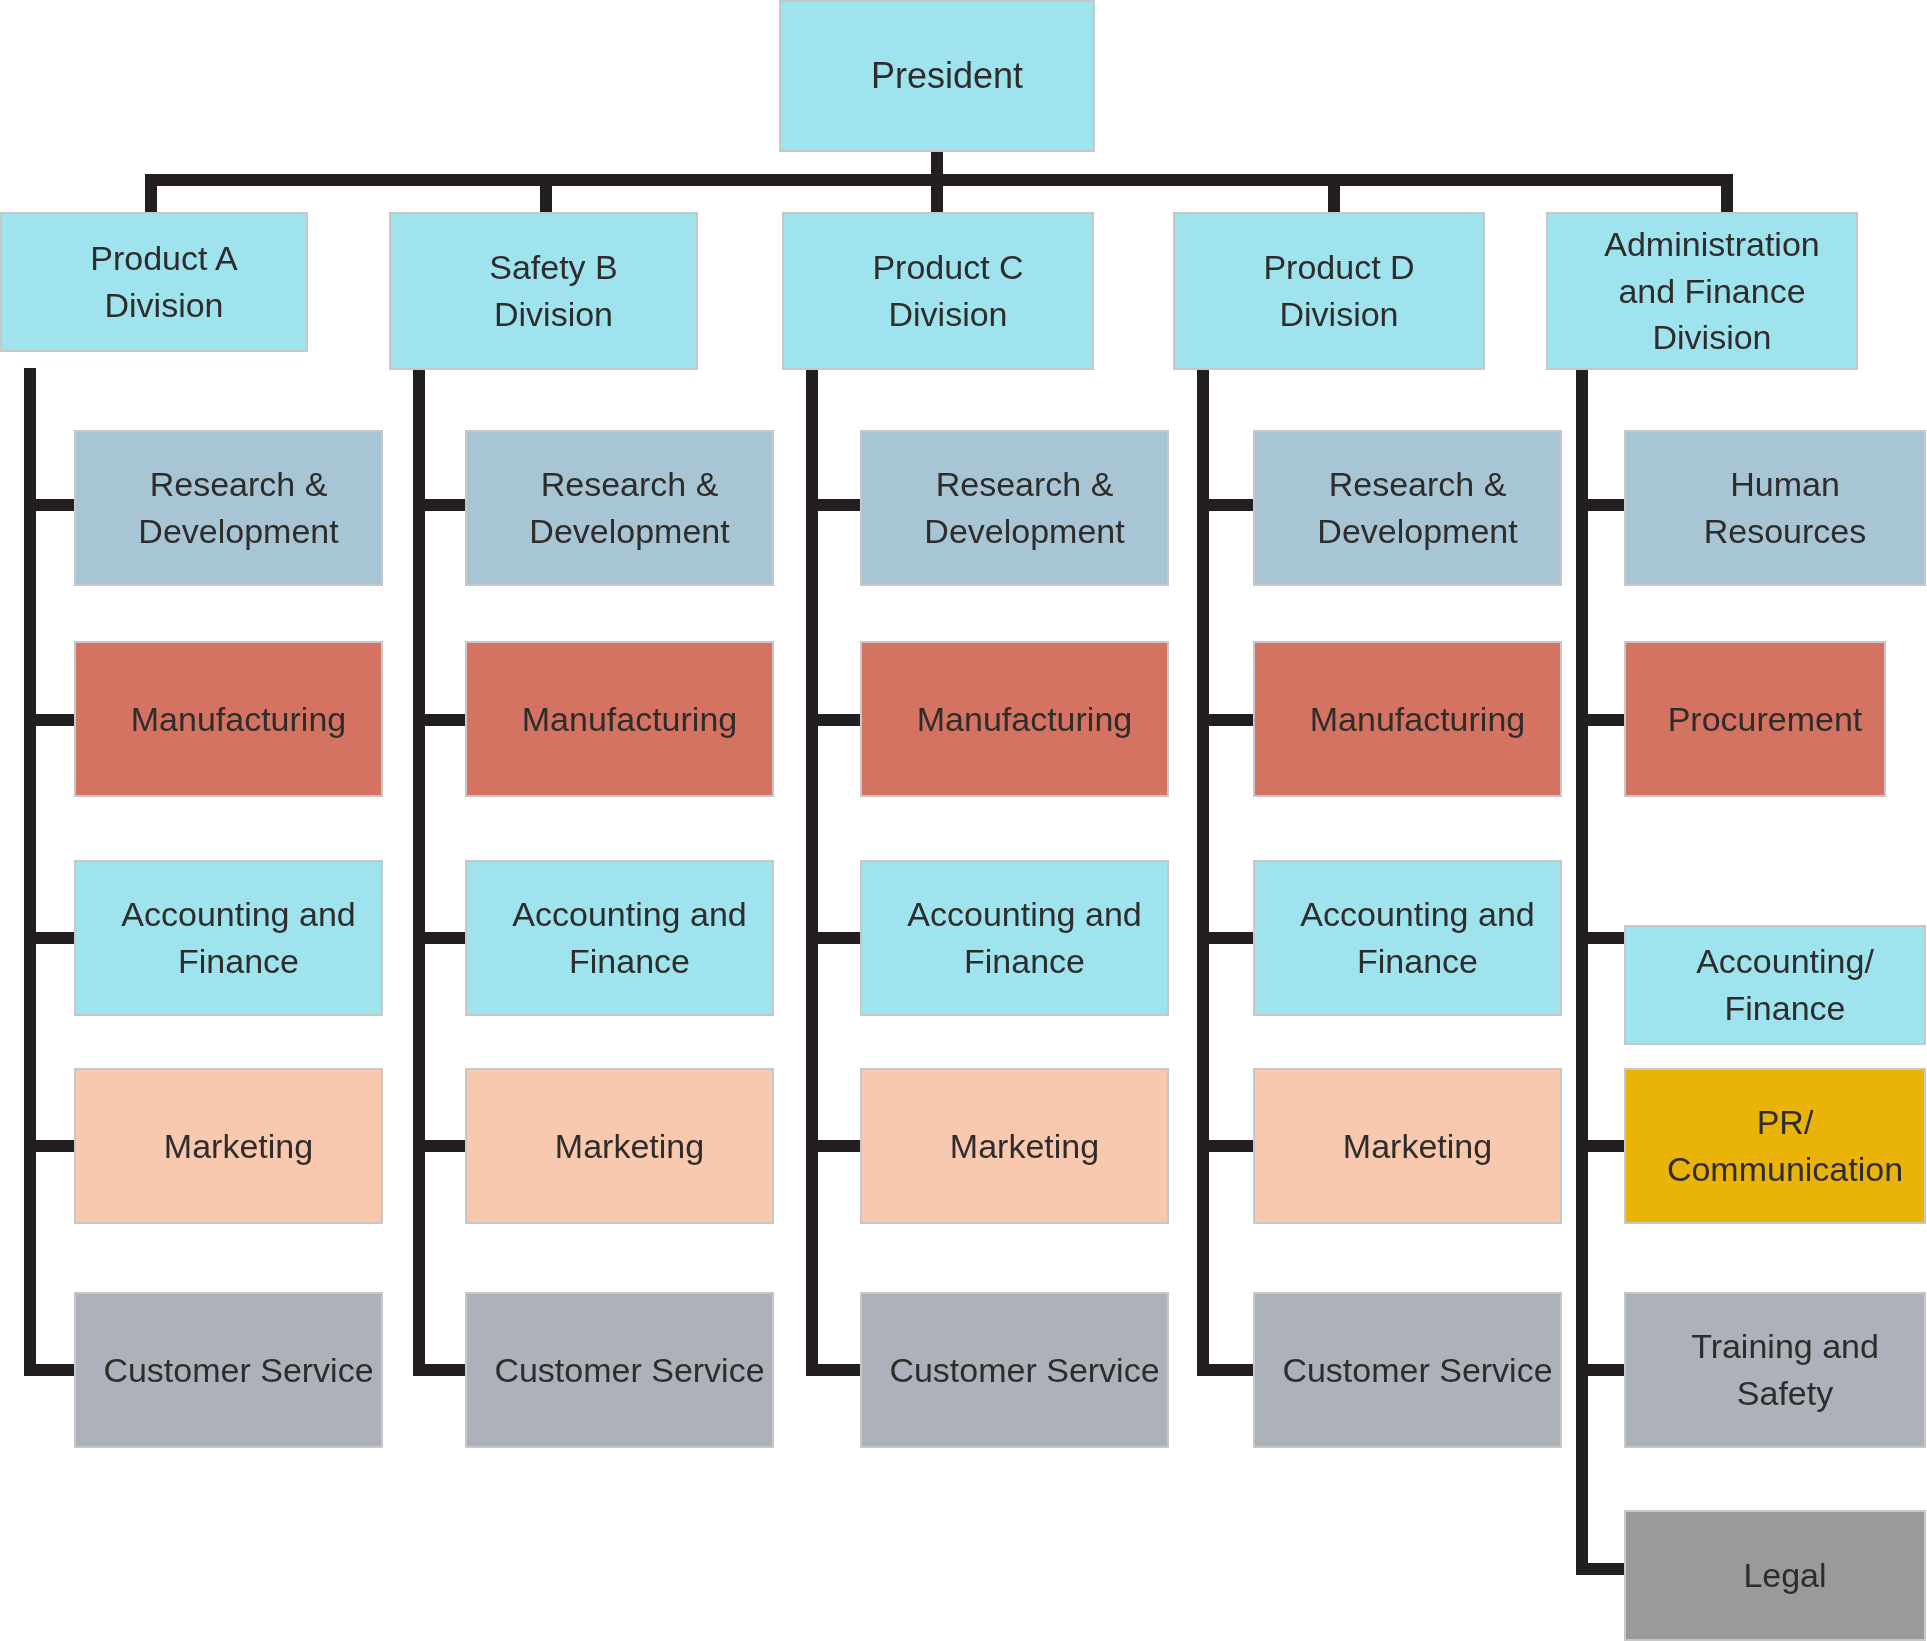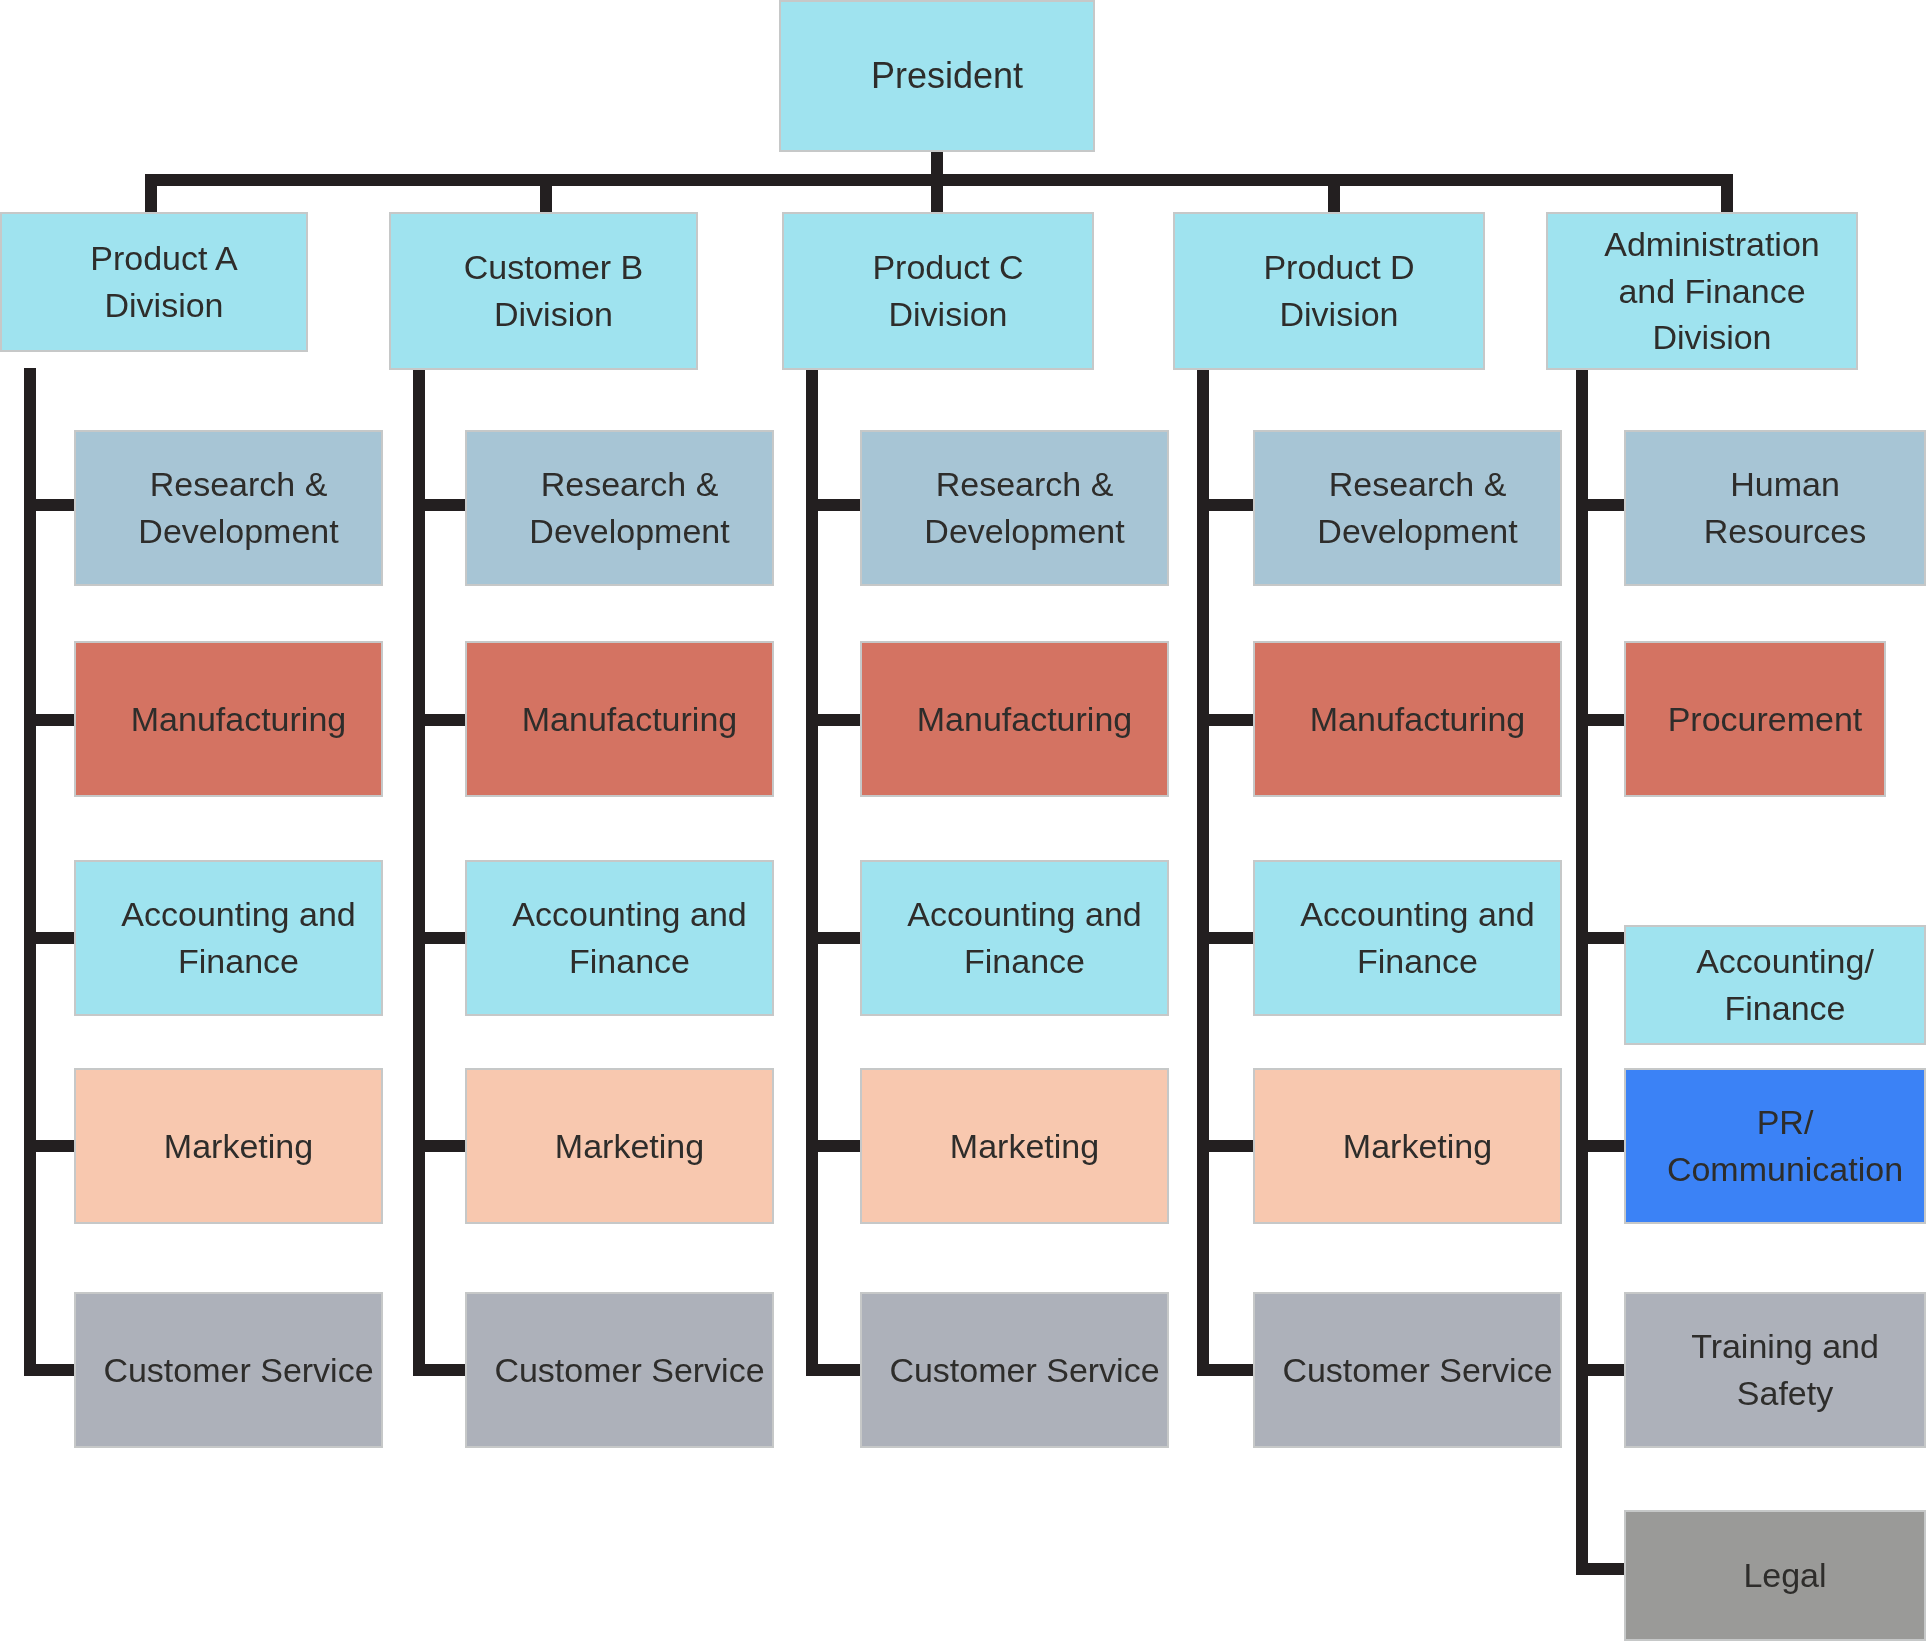--- a/index.html
+++ b/index.html
@@ -74,21 +74,21 @@
   <div class="line" style="left: 1576px; top: 714px; width: 60px; height: 12px; background-color: rgb(35, 31, 32);"></div>
   <div class="line" style="left: 1576px; top: 932px; width: 60px; height: 12px; background-color: rgb(35, 31, 32);"></div>
   <div class="line" style="left: 1576px; top: 1140px; width: 60px; height: 12px; background-color: rgb(35, 31, 32);"></div>
   <div class="line" style="left: 1576px; top: 1364px; width: 60px; height: 12px; background-color: rgb(35, 31, 32);"></div>
   <div class="line" style="left: 1576px; top: 1563px; width: 60px; height: 12px; background-color: rgb(35, 31, 32);"></div>
 
   <div class="box president" style="left: 779px; top: 0px; width: 316px; height: 152px; background-color: rgb(159, 227, 239);">President</div>
 
   <div class="box" style="left: 0px; top: 212px; width: 308px; height: 140px; background-color: rgb(159, 227, 239);">Product A
 Division</div>
-  <div class="box" style="left: 389px; top: 212px; width: 309px; height: 158px; background-color: rgb(159, 227, 239);">Customer B
+  <div class="box" style="left: 389px; top: 212px; width: 309px; height: 158px; background-color: rgb(159, 227, 239);">Safety B
 Division</div>
   <div class="box" style="left: 782px; top: 212px; width: 312px; height: 158px; background-color: rgb(159, 227, 239);">Product C
 Division</div>
   <div class="box" style="left: 1173px; top: 212px; width: 312px; height: 158px; background-color: rgb(159, 227, 239);">Product D
 Division</div>
   <div class="box" style="left: 1546px; top: 212px; width: 312px; height: 158px; background-color: rgb(159, 227, 239);">Administration
 and Finance
 Division</div>
 
   <div class="box" style="left: 74px; top: 430px; width: 309px; height: 156px; background-color: rgb(167, 197, 213);">Research &amp;
@@ -121,19 +121,19 @@
   <div class="box" style="left: 1253px; top: 860px; width: 309px; height: 156px; background-color: rgb(159, 227, 239);">Accounting and
 Finance</div>
   <div class="box" style="left: 1253px; top: 1068px; width: 309px; height: 156px; background-color: rgb(248, 200, 175);">Marketing</div>
   <div class="box" style="left: 1253px; top: 1292px; width: 309px; height: 156px; background-color: rgb(173, 177, 186);">Customer Service</div>
 
   <div class="box" style="left: 1624px; top: 430px; width: 302px; height: 156px; background-color: rgb(167, 197, 213);">Human
 Resources</div>
   <div class="box" style="left: 1624px; top: 641px; width: 262px; height: 156px; background-color: rgb(212, 115, 98); text-align: right;">Procurement</div>
   <div class="box" style="left: 1624px; top: 896px; width: 302px; height: 120px; background-color: rgb(159, 227, 239); margin-top: 29px;">Accounting/
 Finance</div>
-  <div class="box" style="left: 1624px; top: 1068px; width: 302px; height: 156px; background-color: #3b82f6;">PR/
+  <div class="box" style="left: 1624px; top: 1068px; width: 302px; height: 156px; background-color: #eab308;">PR/
 Communication</div>
   <div class="box" style="left: 1624px; top: 1292px; width: 302px; height: 156px; background-color: rgb(173, 177, 186);">Training and
 Safety</div>
   <div class="box" style="left: 1624px; top: 1510px; width: 302px; height: 131px; background-color: rgb(154, 154, 152);">Legal</div>
 
 </div>
 
 </body></html>

